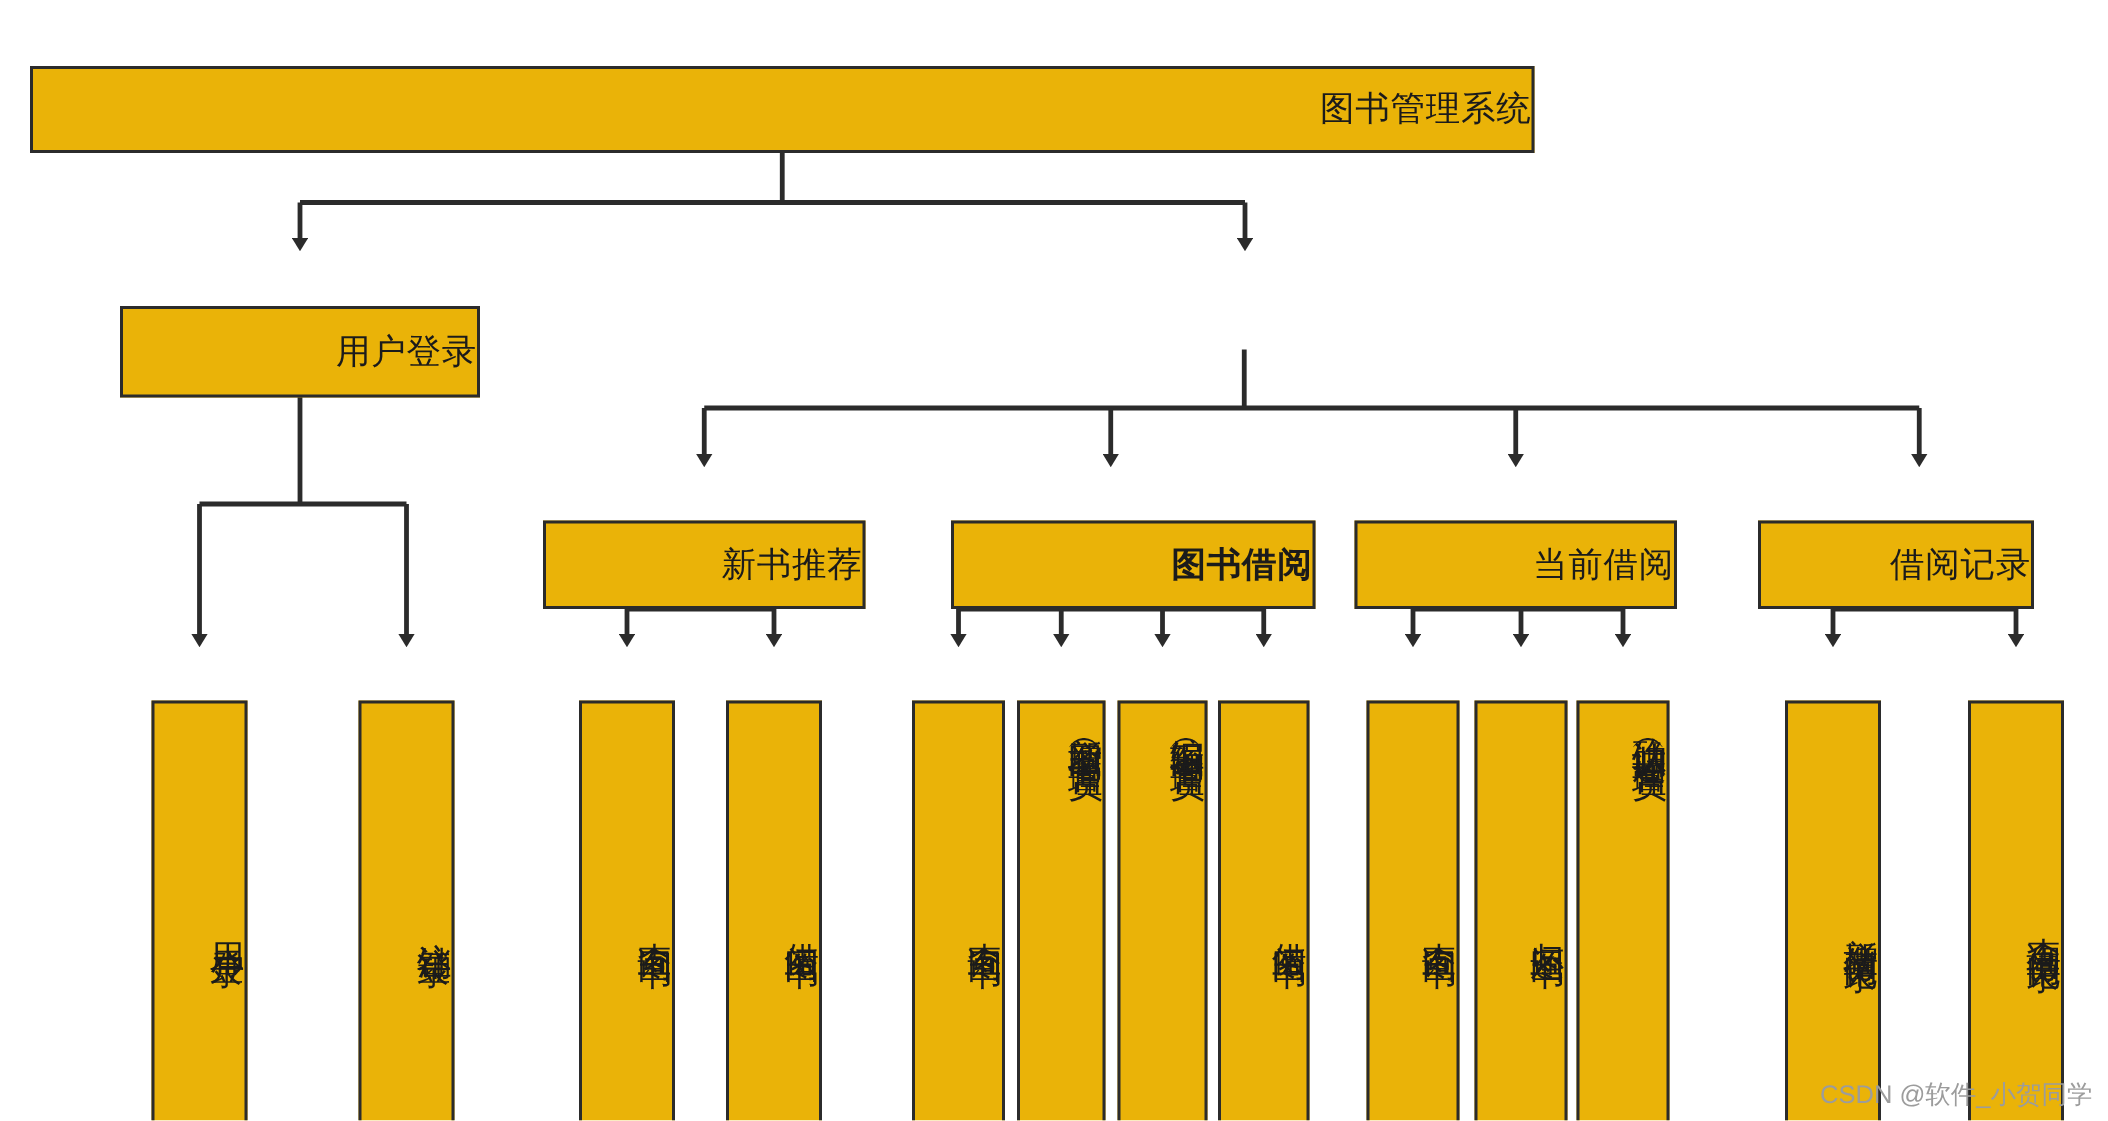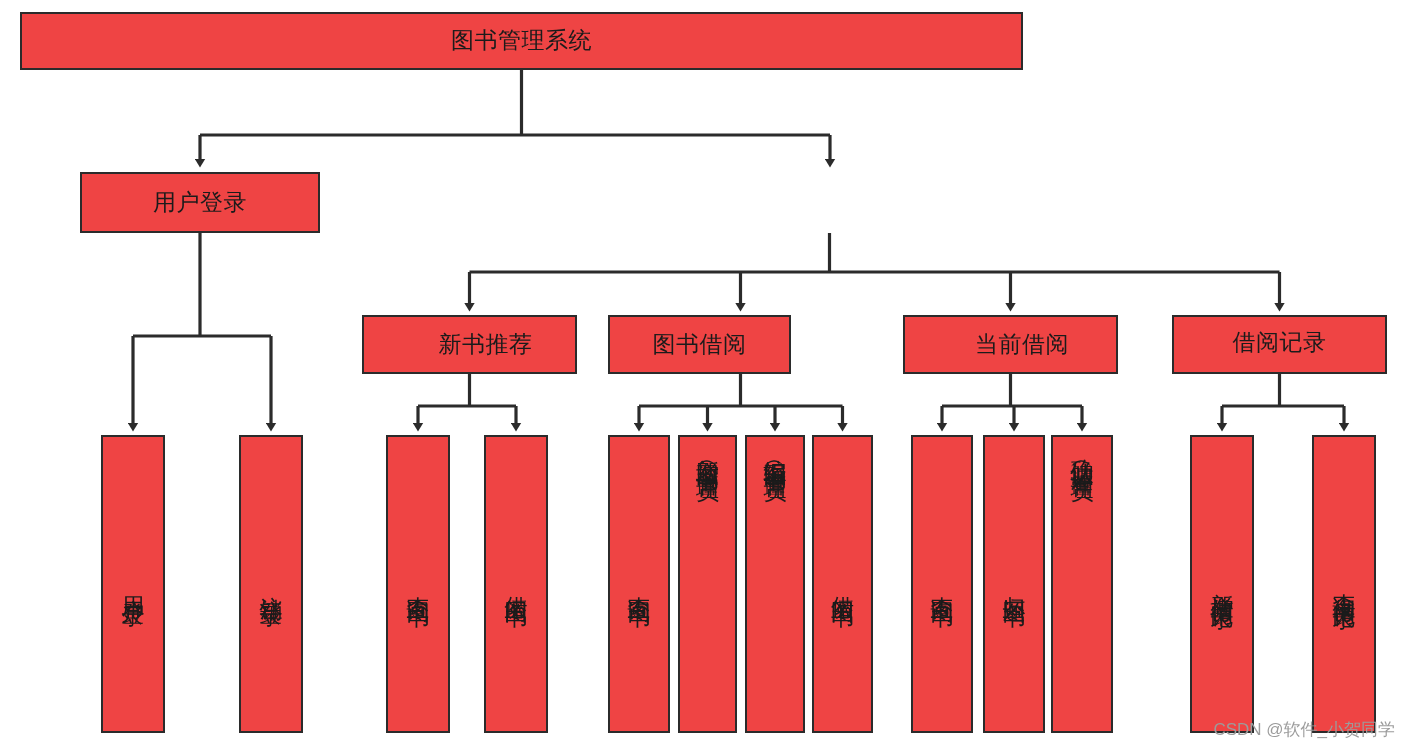--- a/index.html
+++ b/index.html
@@ -20,26 +20,27 @@
   #edges-layer {
     position: absolute;
     left: 0;
     top: 0;
     width: 1405px;
     height: 747px;
   }
   .node-box {
     position: absolute;
     box-sizing: border-box;
-    background: #ef4444;
+    background: #eab308;
     border: 2px solid #2b2b2b;
     display: flex;
     align-items: center;
-    justify-content: center;
+    justify-content: flex-end;
     overflow: hidden;
+    margin-top: 32px;
   }
   .node-label-h {
     font-size: 23px;
     color: #1b1b1b;
     line-height: 1.1;
     letter-spacing: 0.5px;
     white-space: nowrap;
   }
   .node-box.vertical .node-label-v {
     font-size: 23px;
@@ -123,29 +124,29 @@
 
   <div class="node-box" style="left:80px; top:172px; width:240px; height:61px;">
     <span class="node-label-h">用户登录</span>
   </div>
 
 
   <div class="node-box" style="left:362px; top:315px; width:215px; height:59px;padding-left:32px;">
     <span class="node-label-h">新书推荐</span>
   </div>
 
-  <div class="node-box" style="left:608px; top:315px; width:183px; height:59px;">
+  <div class="node-box" style="left:634px; top:315px; width:243px; height:59px;font-weight:bold;">
     <span class="node-label-h">图书借阅</span>
   </div>
 
   <div class="node-box" style="left:903px; top:315px; width:215px; height:59px;padding-left:23px;">
     <span class="node-label-h">当前借阅</span>
   </div>
 
-  <div class="node-box" style="left:1172px; top:315px; width:215px; height:59px;font-family:Liberation Mono, monospace;">
+  <div class="node-box" style="left:1172px; top:315px; width:184px; height:59px;">
     <span class="node-label-h">借阅记录</span>
   </div>
 
   <div class="node-box vertical" style="left:101px; top:435px; width:64px; height:298px;">
     <span class="node-label-v">用户登录</span>
   </div>
 
   <div class="node-box vertical" style="left:239px; top:435px; width:64px; height:298px;">
     <span class="node-label-v">注销登录</span>
   </div>

